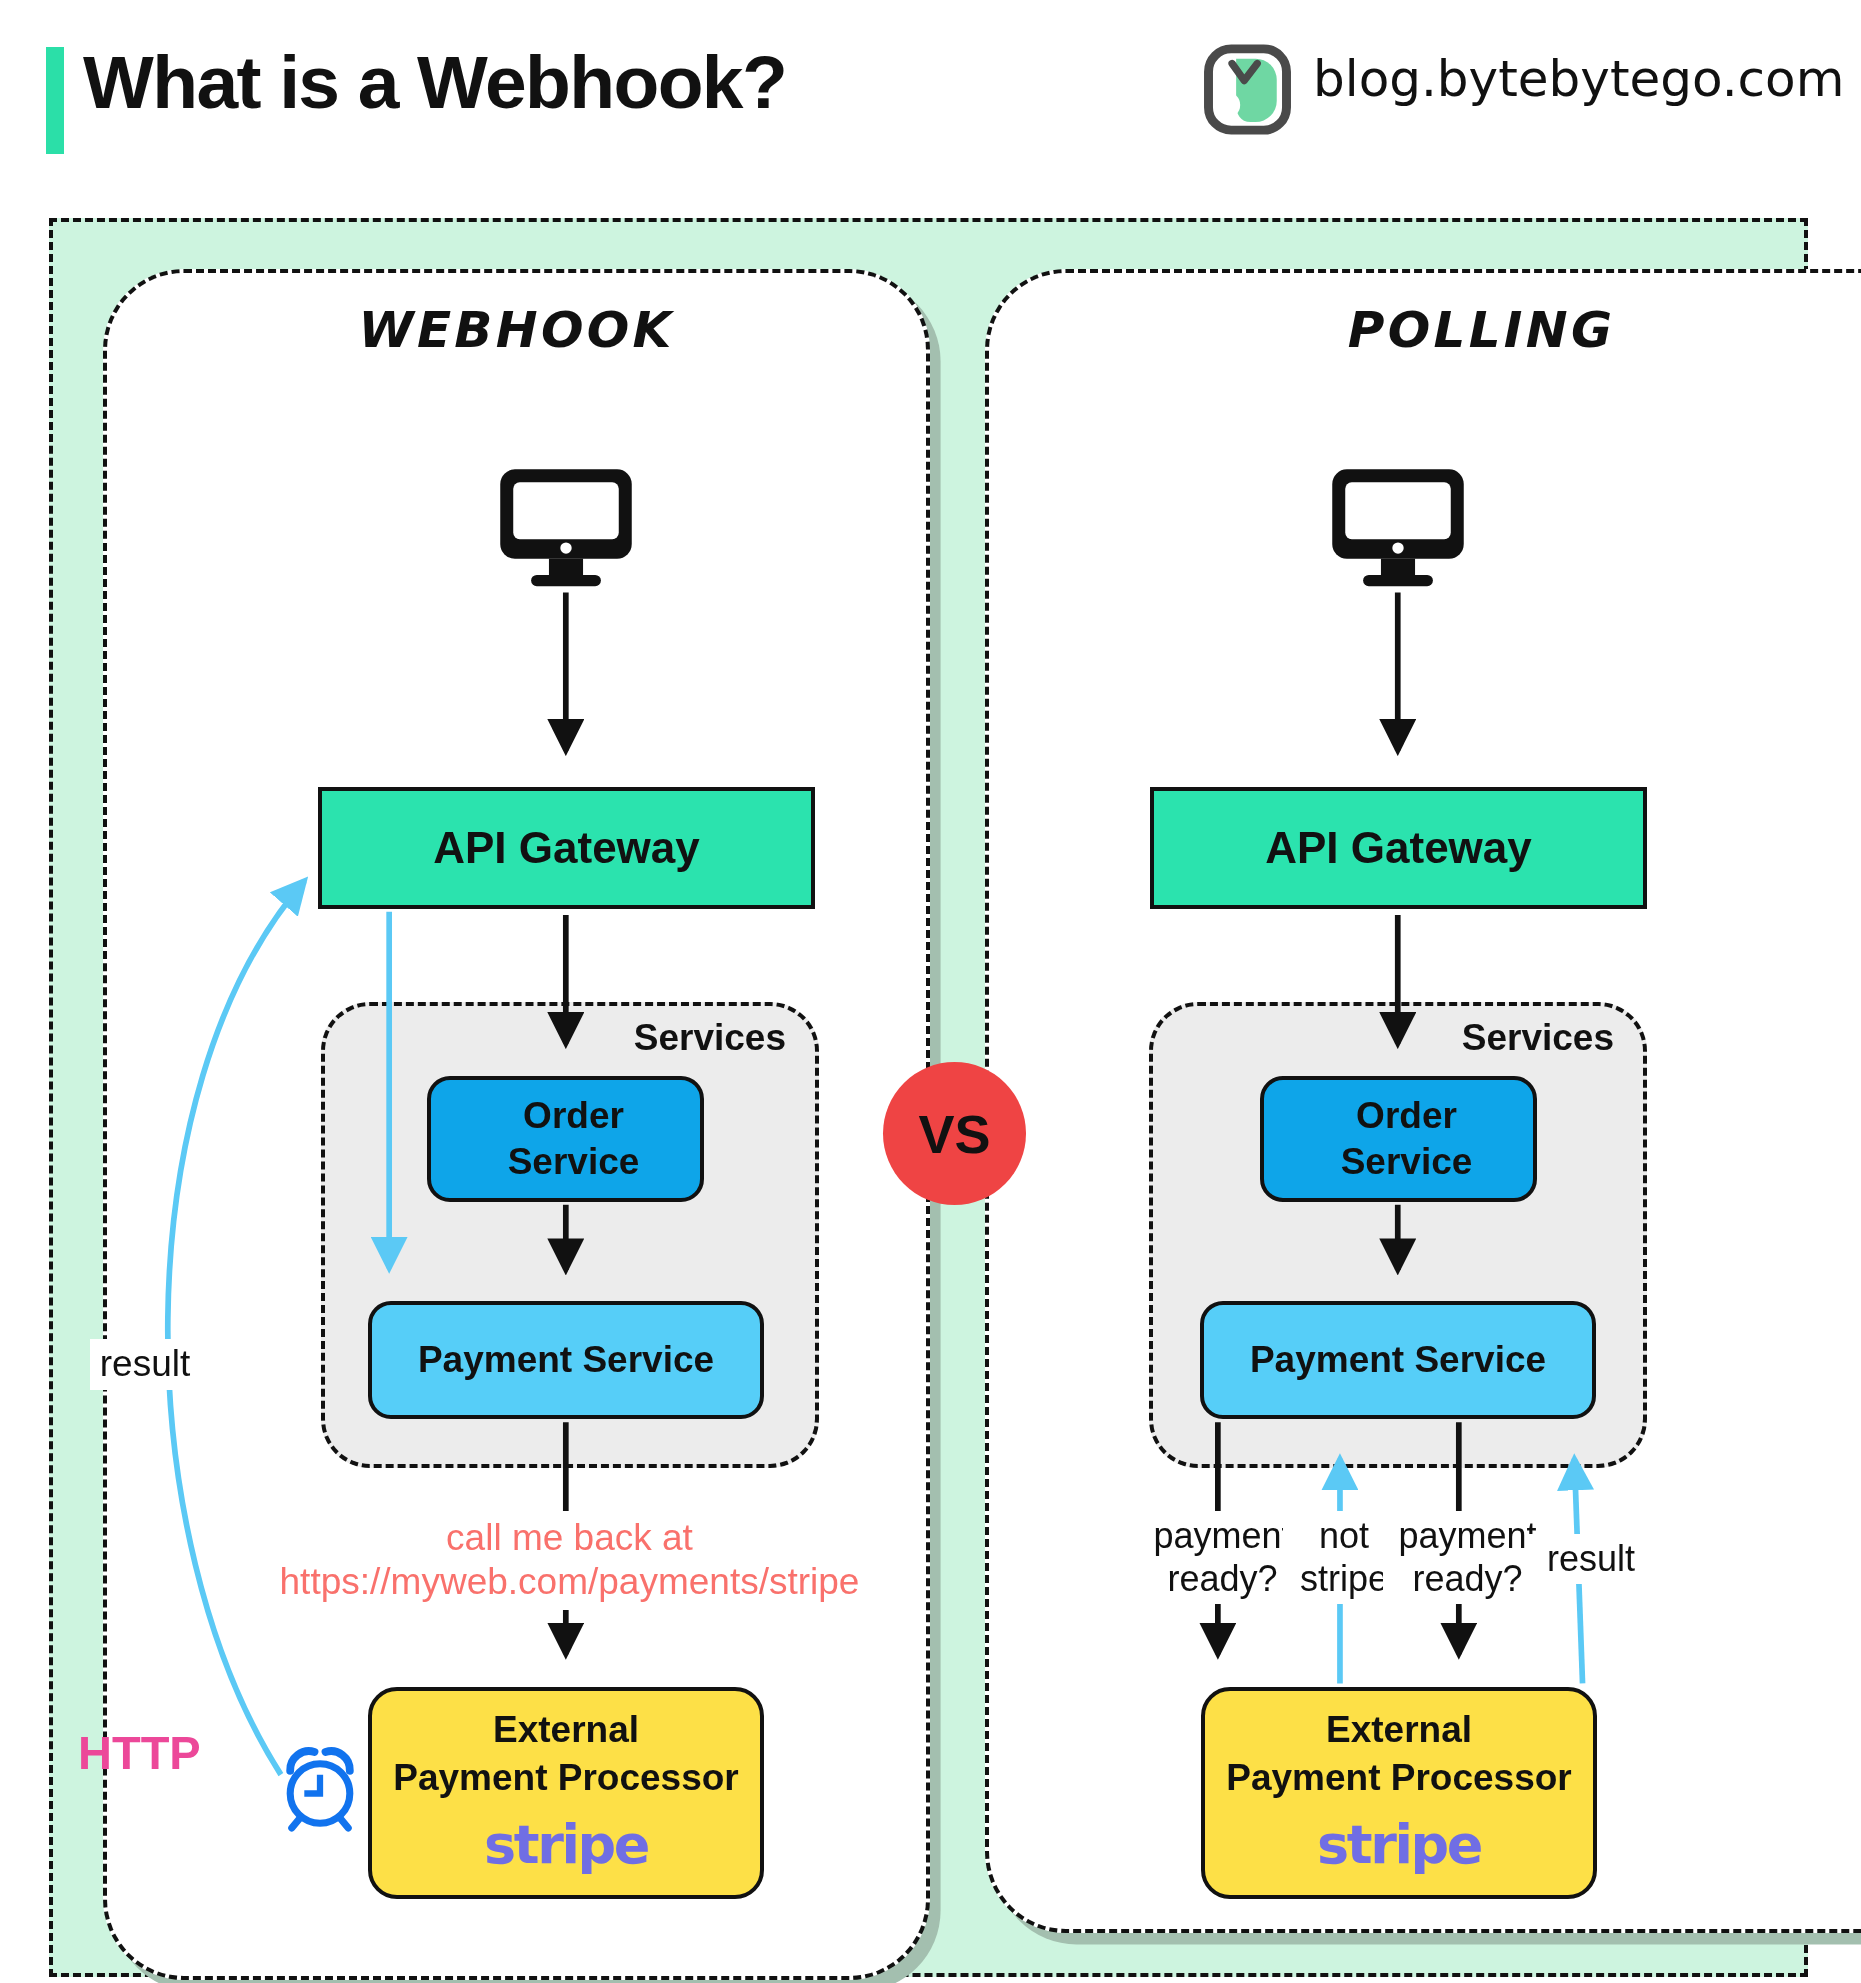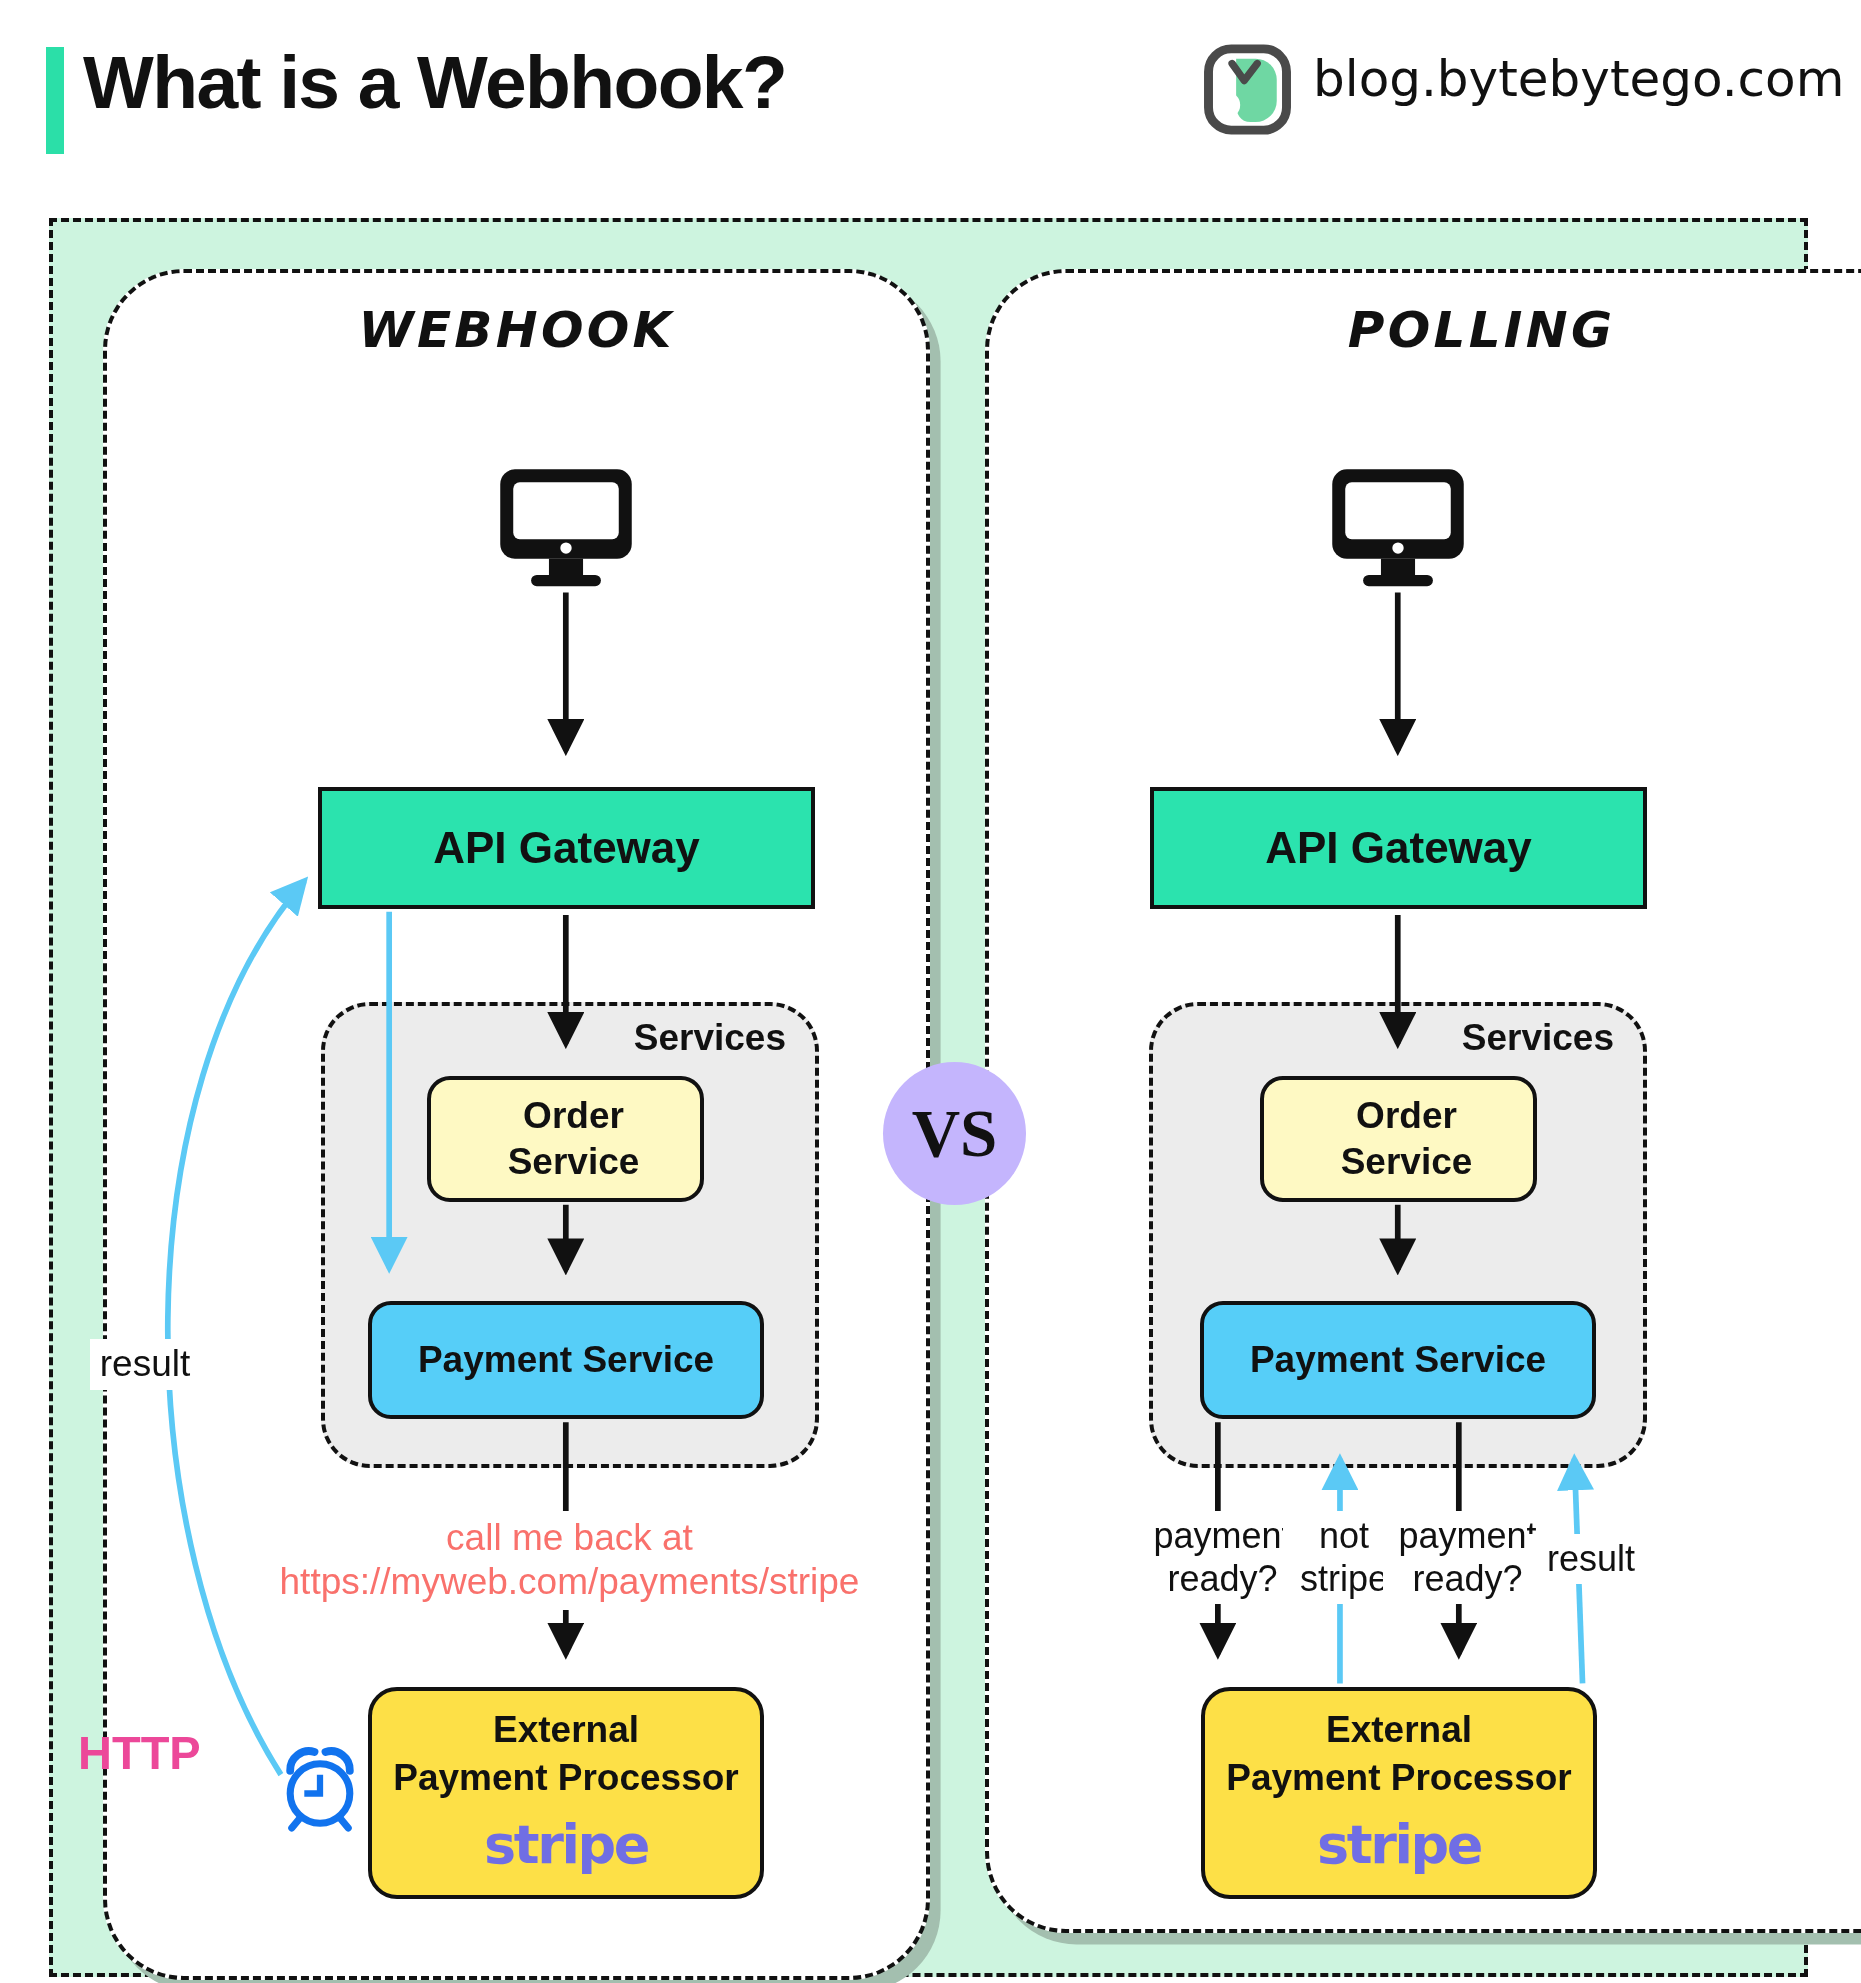--- a/index.html
+++ b/index.html
@@ -22,36 +22,36 @@
                font-family:"DejaVu Sans",sans-serif;font-size:50px;font-weight:bold;
                font-style:italic;text-transform:uppercase;letter-spacing:3.3px;}
 
   
   .node{display:flex;align-items:center;justify-content:center;flex-direction:column;
         border:4.1px solid #111;box-sizing:border-box;text-align:center;
         font-weight:bold;z-index:4;}
   .gateway{background:#2BE3AE;font-size:44px;}
   .services{background:#ECECEC;border:4.1px dashed #111;border-radius:49px;z-index:2;}
   .services-tag{position:absolute;top:11.4px;right:29px;font-size:37px;font-weight:bold;}
-  .order{background:#fef9c3;border-radius:23px;font-size:37px;line-height:1.25;padding-left:16px;}
+  .order{background:#0ea5e9;border-radius:23px;font-size:37px;line-height:1.25;padding-left:16px;}
   .payment{background:#56CEF8;border-radius:23px;font-size:37px;}
   .external{background:#fde047;border-radius:29px;font-size:37px;line-height:1.3;}
   .brand{font-family:"DejaVu Sans",sans-serif;font-size:54px;font-weight:bold;
          color:#706EE4;letter-spacing:-2.4px;margin-top:8.1px;}
 
   
   .lbl{position:absolute;text-align:center;font-size:37px;line-height:1.2;
        background:#fff;z-index:5;}
   .lbl-callback{color:#F9716C;padding:4.9px 0;}
   .lbl-http{color:#ec4899;font-weight:bold;font-size:47px;background:transparent;}
   .lbl-plain{padding:3.3px 9.8px;}
   .lbl-poll{font-size:36px;padding:3.3px 1.6px;}
 
-  .vs{border-radius:50%;background:#c4b5fd;display:flex;align-items:center;justify-content:center;
-      font-family:Liberation Serif, serif;font-size:67px;font-weight:bold;z-index:6;}
+  .vs{border-radius:50%;background:#ef4444;display:flex;align-items:center;justify-content:center;
+      font-family:Liberation Sans, sans-serif;font-size:54px;font-weight:bold;z-index:6;}
 
   .icon{z-index:4;}
   svg.overlay{position:absolute;left:0;top:0;z-index:3;pointer-events:none;}
 </style>
 </head>
 <body>
 
 <div class="canvas">
 
   <div class="abs accent-bar" style="left:46px;top:47px;width:18px;height:107px;"></div>

